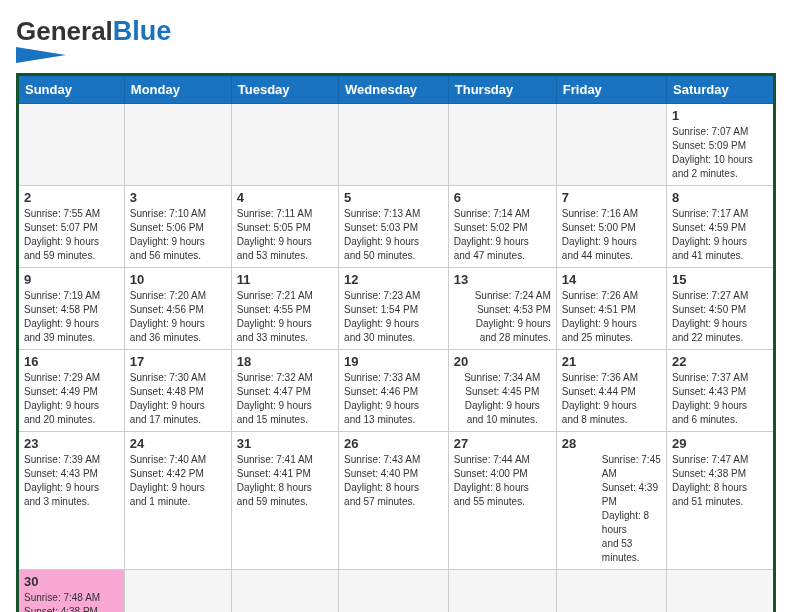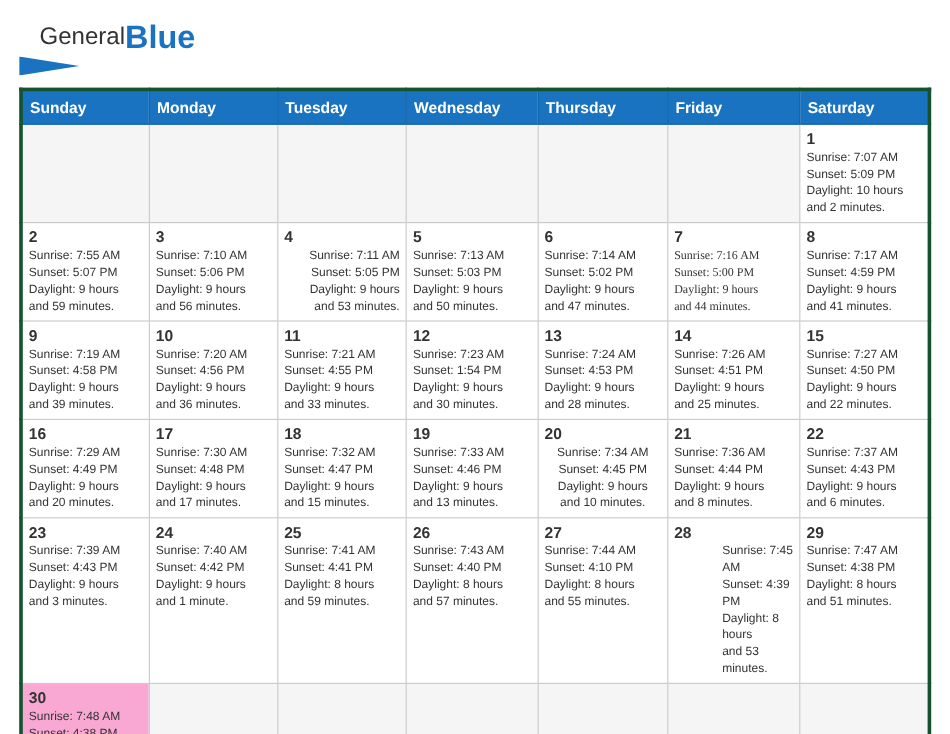--- a/index.html
+++ b/index.html
@@ -78,21 +78,21 @@
       background: #f9a8d4;
     }
   </style>
 </head>
 <body>
 
 <div class="header-area">
   <div class="logo-area">
   <div style="display:flex;flex-direction:column;align-items:flex-start;">
     <div style="display:flex;align-items:center;">
-      <span style="font-size:20px;font-weight:normal;color:#333;margin-left:17px;">General</span>
+      <span style="font-size:26px;font-weight:bold;color:#333;">General</span>
       <span style="font-size:27px;font-weight:bold;color:#1a73c1;">Blue</span>
     </div>
     <svg width="50" height="16">
       <polygon points="0,0 50,8 0,16" fill="#1a73c1"></polygon>
     </svg>
   </div>
 </div>
   <div class="title-area">
     <div class="month-title"></div>
     <div class="location-title"></div>
@@ -137,42 +137,42 @@
         </td>
         <td>
           <span class="day-number">3</span>
           <div class="day-info" style="white-space: pre-line;">Sunrise: 7:10 AM
 Sunset: 5:06 PM
 Daylight: 9 hours
 and 56 minutes.</div>
         </td>
         <td>
           <span class="day-number">4</span>
-          <div class="day-info" style="white-space: pre-line; text-align: right;">Sunrise: 7:11 AM
+          <div class="day-info" style="white-space: pre-line;">Sunrise: 7:11 AM
 Sunset: 5:05 PM
 Daylight: 9 hours
 and 53 minutes.</div>
         </td>
         <td>
           <span class="day-number">5</span>
           <div class="day-info" style="white-space: pre-line;">Sunrise: 7:13 AM
 Sunset: 5:03 PM
 Daylight: 9 hours
 and 50 minutes.</div>
         </td>
         <td>
           <span class="day-number">6</span>
           <div class="day-info" style="white-space: pre-line;">Sunrise: 7:14 AM
 Sunset: 5:02 PM
 Daylight: 9 hours
 and 47 minutes.</div>
         </td>
         <td>
           <span class="day-number">7</span>
-          <div class="day-info" style="white-space: pre-line; font-family: Liberation Serif, serif;">Sunrise: 7:16 AM
+          <div class="day-info" style="white-space: pre-line;">Sunrise: 7:16 AM
 Sunset: 5:00 PM
 Daylight: 9 hours
 and 44 minutes.</div>
         </td>
         <td>
           <span class="day-number">8</span>
           <div class="day-info" style="white-space: pre-line;">Sunrise: 7:17 AM
 Sunset: 4:59 PM
 Daylight: 9 hours
 and 41 minutes.</div>
@@ -202,21 +202,21 @@
         </td>
         <td>
           <span class="day-number">12</span>
           <div class="day-info" style="white-space: pre-line;">Sunrise: 7:23 AM
 Sunset: 1:54 PM
 Daylight: 9 hours
 and 30 minutes.</div>
         </td>
         <td>
           <span class="day-number">13</span>
-          <div class="day-info" style="white-space: pre-line;">Sunrise: 7:24 AM
+          <div class="day-info" style="white-space: pre-line; text-align: right;">Sunrise: 7:24 AM
 Sunset: 4:53 PM
 Daylight: 9 hours
 and 28 minutes.</div>
         </td>
         <td>
           <span class="day-number">14</span>
           <div class="day-info" style="white-space: pre-line;">Sunrise: 7:26 AM
 Sunset: 4:51 PM
 Daylight: 9 hours
 and 25 minutes.</div>
@@ -289,37 +289,37 @@
 and 3 minutes.</div>
         </td>
         <td>
           <span class="day-number">24</span>
           <div class="day-info" style="white-space: pre-line;">Sunrise: 7:40 AM
 Sunset: 4:42 PM
 Daylight: 9 hours
 and 1 minute.</div>
         </td>
         <td>
-          <span class="day-number">25</span>
+          <span class="day-number">31</span>
           <div class="day-info" style="white-space: pre-line;">Sunrise: 7:41 AM
 Sunset: 4:41 PM
 Daylight: 8 hours
 and 59 minutes.</div>
         </td>
         <td>
           <span class="day-number">26</span>
           <div class="day-info" style="white-space: pre-line;">Sunrise: 7:43 AM
 Sunset: 4:40 PM
 Daylight: 8 hours
 and 57 minutes.</div>
         </td>
         <td>
           <span class="day-number">27</span>
           <div class="day-info" style="white-space: pre-line;">Sunrise: 7:44 AM
-Sunset: 4:10 PM
+Sunset: 4:00 PM
 Daylight: 8 hours
 and 55 minutes.</div>
         </td>
         <td>
           <span class="day-number">28</span>
           <div class="day-info" style="white-space: pre-line; margin-left: 40px;">Sunrise: 7:45 AM
 Sunset: 4:39 PM
 Daylight: 8 hours
 and 53 minutes.</div>
         </td>

